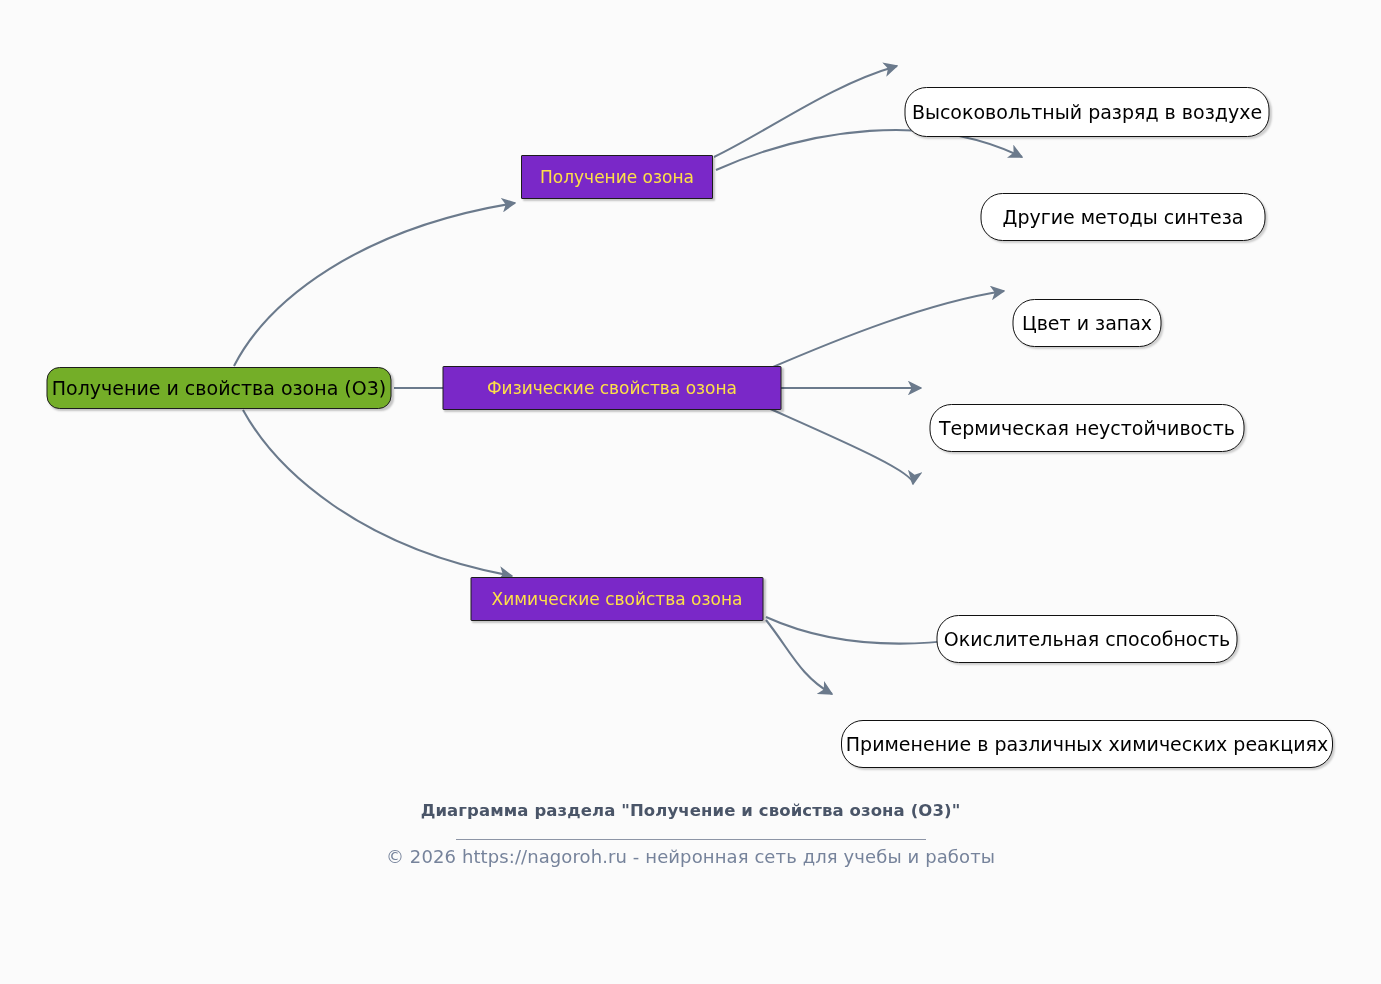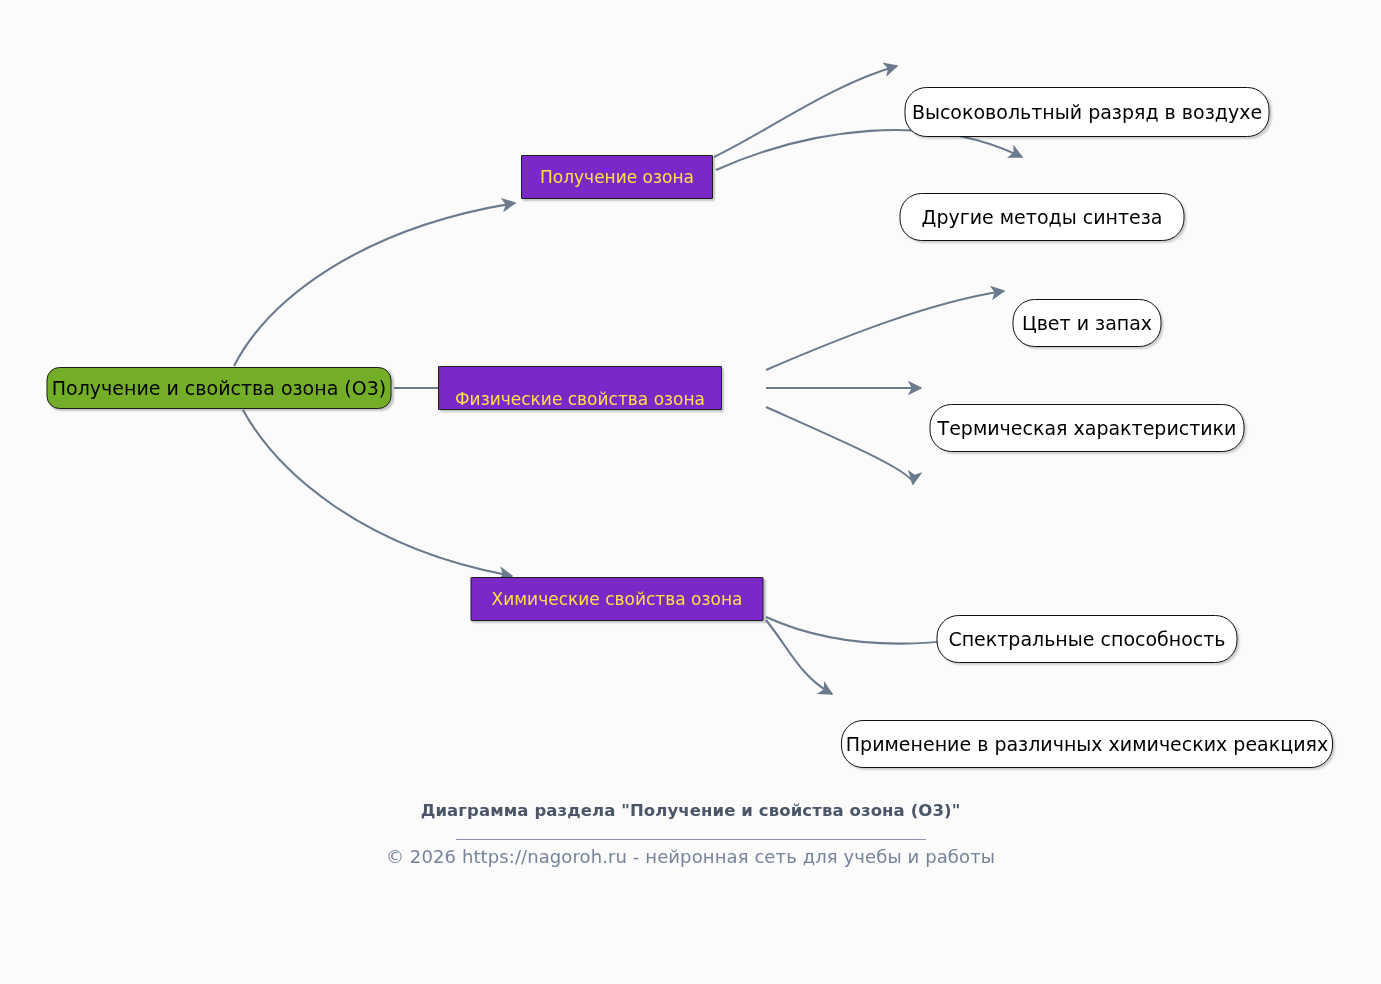--- a/index.html
+++ b/index.html
@@ -118,47 +118,47 @@
   </svg>
 
   <div class="node node-root" style="left:219px; top:388px; width:345px; height:42px;">
     <span>Получение и свойства озона (O3)</span>
   </div>
 
   <div class="node node-branch" style="left:617px; top:177px; width:192px; height:44px;">
     <span>Получение озона</span>
   </div>
 
-  <div class="node node-branch" style="left:580px; top:388px; width:284px; height:44px;align-items:flex-end;">
+  <div class="node node-branch" style="left:612px; top:388px; width:339px; height:44px;">
     <span>Физические свойства озона</span>
   </div>
 
   <div class="node node-branch" style="left:617px; top:599px; width:293px; height:44px;">
     <span>Химические свойства озона</span>
   </div>
 
   <div class="node node-leaf" style="left:1087px; top:72px; width:365px; height:50px;">
     <span>Высоковольтный разряд в воздухе</span>
   </div>
 
-  <div class="node node-leaf" style="left:1042px; top:177px; width:285px; height:48px;">
+  <div class="node node-leaf" style="left:1123px; top:177px; width:285px; height:48px;">
     <span>Другие методы синтеза</span>
   </div>
 
   <div class="node node-leaf" style="left:1087px; top:283px; width:149px; height:48px;">
     <span>Цвет и запах</span>
   </div>
 
   <div class="node node-leaf" style="left:1087px; top:388px; width:315px; height:48px;">
-    <span>Термическая характеристики</span>
+    <span>Термическая неустойчивость</span>
   </div>
 
 
   <div class="node node-leaf" style="left:1087px; top:599px; width:301px; height:48px;">
-    <span>Спектральные способность</span>
+    <span>Окислительная способность</span>
   </div>
 
   <div class="node node-leaf" style="left:1087px; top:704px; width:492px; height:48px;">
     <span>Применение в различных химических реакциях</span>
   </div>
 
   <div id="footer">
     <div id="caption">Диаграмма раздела "Получение и свойства озона (O3)"</div>
     <div id="divider"></div>
     <div id="copyright">© 2026 https://nagoroh.ru - нейронная сеть для учебы и работы</div>

